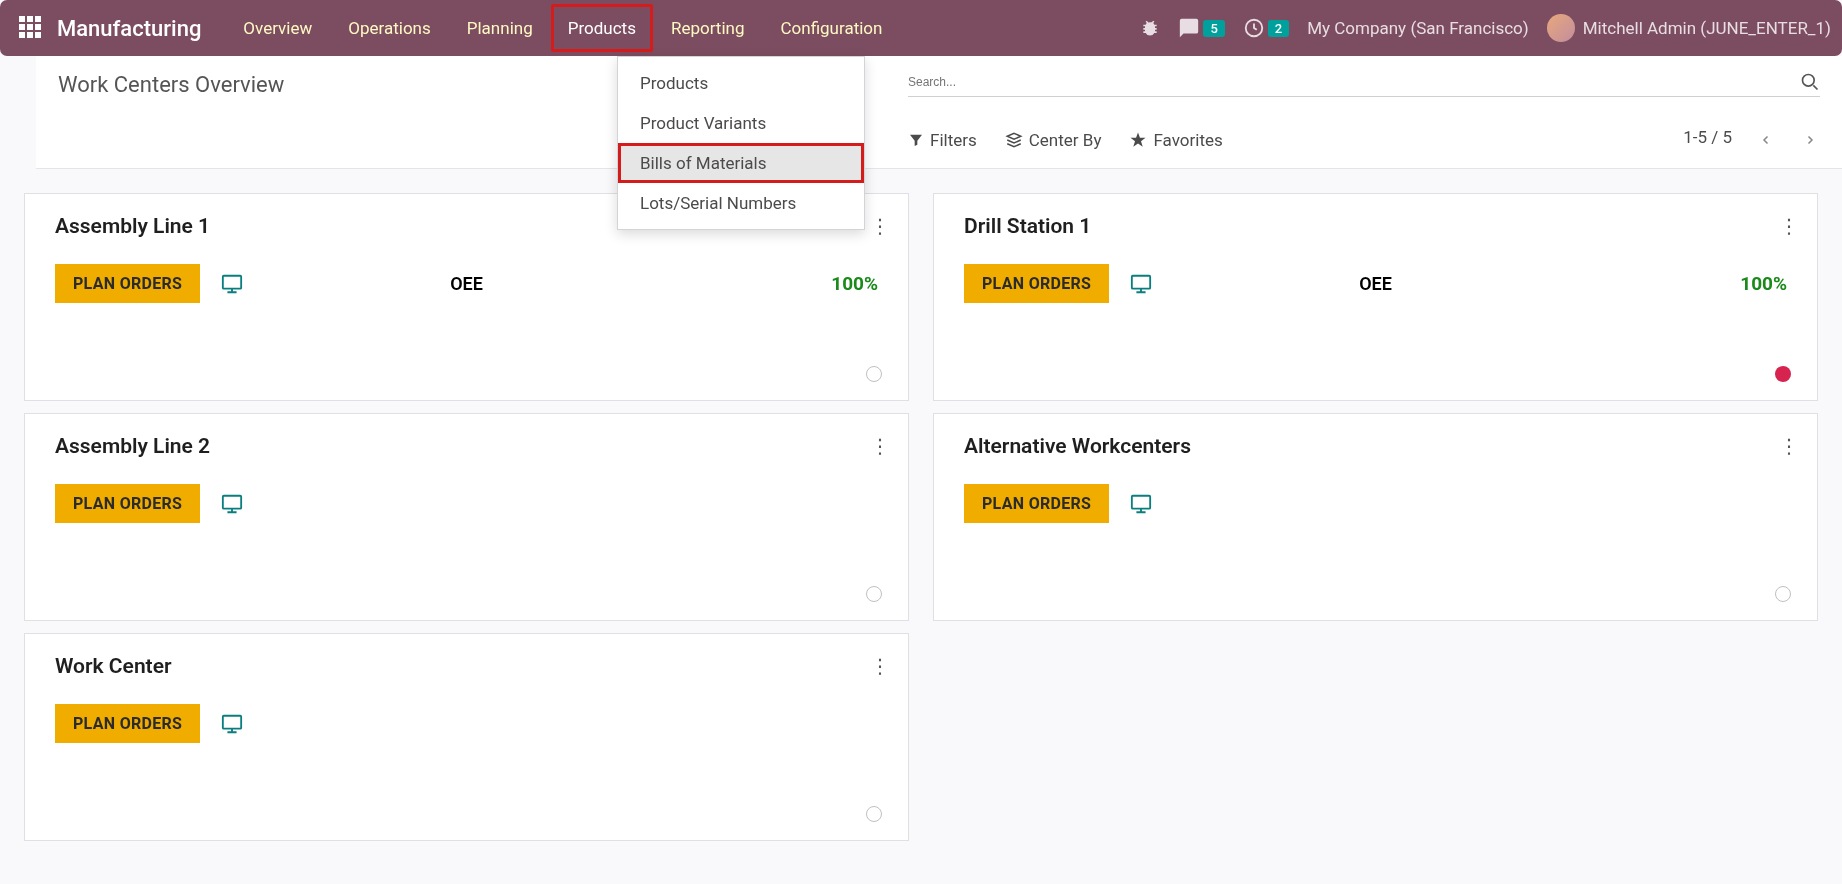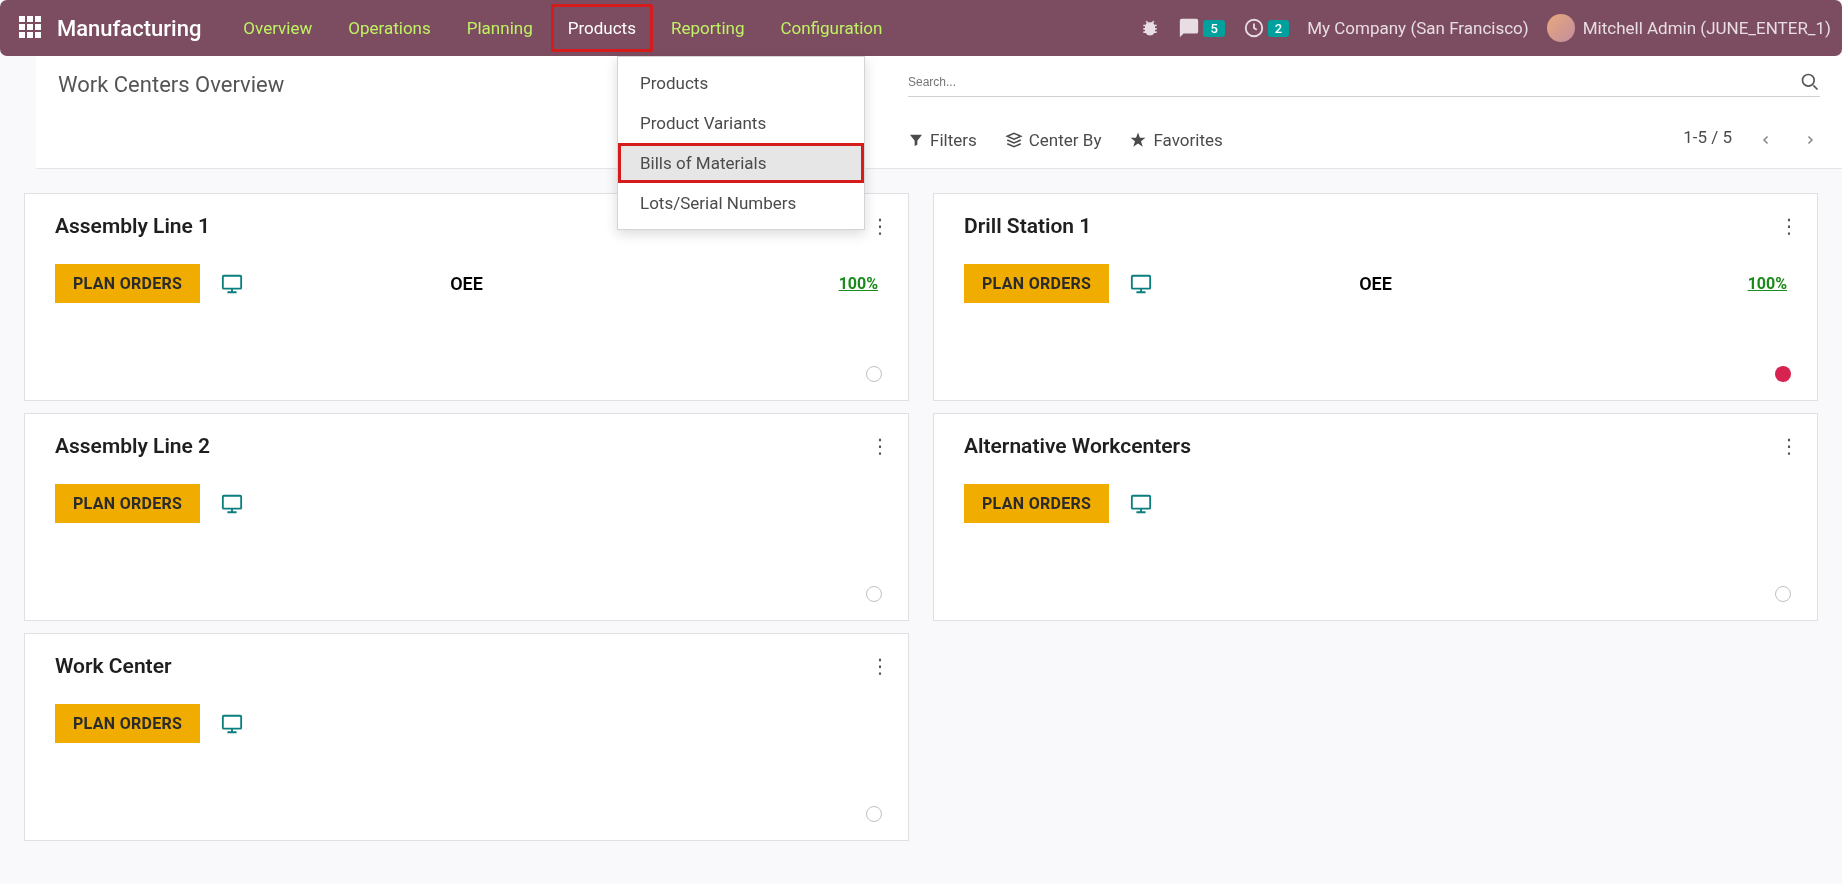--- a/index.html
+++ b/index.html
@@ -3,21 +3,21 @@
 <meta charset="utf-8">
 <style>
 * { box-sizing: border-box; margin: 0; padding: 0; }
 body { font-family: -apple-system, BlinkMacSystemFont, "Segoe UI", Roboto, sans-serif; background: #f9f9fb; color: #374151; width: 1842px; height: 884px; overflow: hidden; }
 
 
 .navbar { background: #7c4d60; height: 56px; display: flex; align-items: center; padding: 0 11px; color: #fff; border-radius: 7px; }
 .apps-icon { width: 24px; height: 24px; display: grid; grid-template-columns: repeat(3,6px); grid-template-rows: repeat(3,6px); gap: 2px; margin: 0 14px 0 8px; cursor: pointer; }
 .apps-icon span { background: #fff; width: 6px; height: 6px; }
 .brand { font-size: 22px; font-weight: 500; margin-right: 24px; }
-.nav-item { padding: 0 18px; height: 46px; display: flex; align-items: center; font-size: 17px; cursor: pointer; color: #bef264; }
+.nav-item { padding: 0 18px; height: 46px; display: flex; align-items: center; font-size: 17px; cursor: pointer; color: #fef9c3; }
 .nav-item.active { border: 3px solid #d41c1c; border-radius: 2px; padding: 0 14px; height: 48px; color: #fff; }
 .nav-right { margin-left: auto; display: flex; align-items: center; gap: 18px; }
 .icon-btn { cursor: pointer; display: flex; align-items: center; position: relative; }
 .badge { background: #00a09d; color: #fff; font-size: 13px; padding: 1px 7px; border-radius: 3px; margin-left: 3px; font-weight: 500; }
 .company { font-size: 17px; color: #e8dde2; cursor: pointer; }
 .user { display: flex; align-items: center; gap: 8px; font-size: 17px; color: #e8dde2; cursor: pointer; }
 .avatar { width: 28px; height: 28px; border-radius: 50%; background: linear-gradient(135deg,#e8a87c,#c38d9e); }
 
 
 .dropdown { position: absolute; top: 56px; left: 617px; width: 248px; background: #fff; border: 1px solid #d4d4d8; box-shadow: 0 4px 12px rgba(0,0,0,0.15); z-index: 100; padding: 6px 0; }
@@ -39,21 +39,21 @@
 
 
 .kanban { display: grid; grid-template-columns: 1fr 1fr; gap: 24px; padding: 24px; }
 .card { background: #fff; border: 1px solid #e0e0e4; position: relative; padding: 20px 30px 26px; min-height: 208px; }
 .card-title { font-size: 21px; font-weight: 600; color: #1f1f1f; margin-bottom: 26px; }
 .card-menu { position: absolute; top: 20px; right: 18px; cursor: pointer; font-size: 20px; color: #555; }
 .card-row { display: flex; align-items: center; gap: 20px; }
 .plan-btn { background: #f0ad00; color: #2b2b2b; font-weight: 700; font-size: 16px; padding: 10px 18px; cursor: pointer; letter-spacing: 0.3px; }
 .monitor-icon { cursor: pointer; }
 .oee-label { position: absolute; left: 50%; transform: translateX(-50%); font-size: 18px; color: #000000; font-weight: 600; }
-.oee-value { position: absolute; right: 30px; font-size: 16px; color: #1a8a1a; font-weight: 700; text-decoration: underline; }
+.oee-value { position: absolute; right: 30px; font-size: 19px; color: #1a8a1a; font-weight: 700; }
 .status-dot { width: 16px; height: 16px; border-radius: 50%; position: absolute; bottom: 18px; right: 26px; border: 1.5px solid #c0c0c0; background: #fff; }
 .status-dot.red { background: #d6234f; border: none; }
 .left-col { display: flex; flex-direction: column; gap: 12px; }
 
 svg { display: block; }
 </style>
 </head>
 <body>
 
 <div class="navbar">

